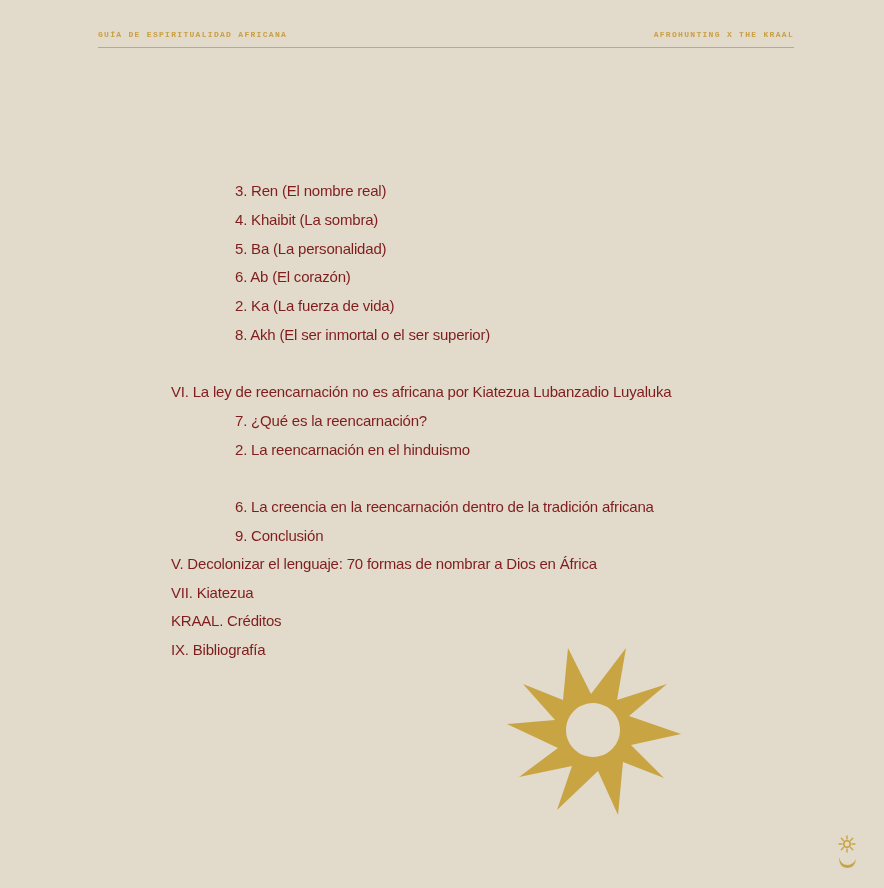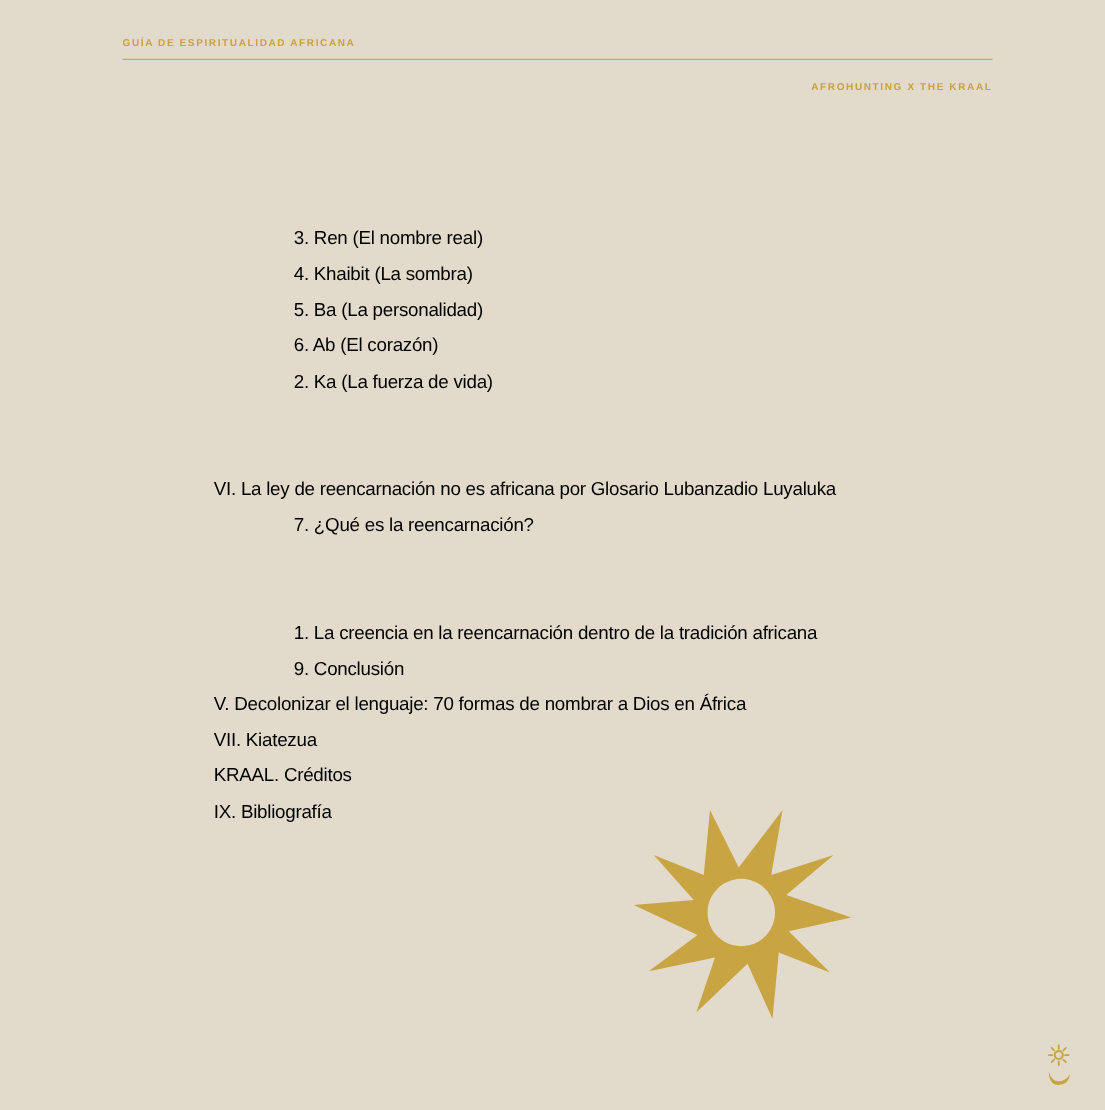--- a/index.html
+++ b/index.html
@@ -15,46 +15,47 @@
       font-family: "Liberation Sans", sans-serif;
       color: #2a2724;
     }
     .header {
       position: absolute;
       left: 98px;
       top: 30px;
       width: 696px;
       height: 17px;
       border-bottom: 1px solid #ccaa55;
+      font-family: Liberation Mono, monospace;
     }
     .header-left, .header-right {
       position: absolute;
       top: 0;
       font-size: 8px;
       font-weight: bold;
       letter-spacing: 1.3px;
       color: #c9a043;
       text-transform: uppercase;
       line-height: 10px;
     }
     .header-left { left: 0; }
-    .header-right { right: 0; margin-top: 35px; }
+    .header-right { right: 0; }
 
     .toc {
       position: absolute;
       left: 0;
       top: 0;
       width: 884px;
       height: 888px;
     }
     .toc-item {
       position: absolute;
       font-size: 15px;
       line-height: 18px;
-      color: #000000;
+      color: #7f1d1d;
       white-space: nowrap;
       letter-spacing: -0.2px;
     }
     .lvl1 { left: 171px; }
     .lvl2 { left: 235px; }
 
     .sun {
       position: absolute;
       left: 503px;
       top: 640px;
@@ -76,23 +77,25 @@
   <div class="header-left">GUÍA DE ESPIRITUALIDAD AFRICANA</div>
   <div class="header-right">AFROHUNTING X THE KRAAL</div>
 </header>
 
 <nav class="toc">
   <div class="toc-item lvl2" style="top:182px">3. Ren (El nombre real)</div>
   <div class="toc-item lvl2" style="top:211px">4. Khaibit (La sombra)</div>
   <div class="toc-item lvl2" style="top:240px">5. Ba (La personalidad)</div>
   <div class="toc-item lvl2" style="top:268px">6. Ab (El corazón)</div>
   <div class="toc-item lvl2" style="top:297px">2. Ka (La fuerza de vida)</div>
-  <div class="toc-item lvl1" style="top:383px">VI. La ley de reencarnación no es africana por Glosario Lubanzadio Luyaluka</div>
+  <div class="toc-item lvl2" style="top:326px">8. Akh (El ser inmortal o el ser superior)</div>
+  <div class="toc-item lvl1" style="top:383px">VI. La ley de reencarnación no es africana por Kiatezua Lubanzadio Luyaluka</div>
   <div class="toc-item lvl2" style="top:412px">7. ¿Qué es la reencarnación?</div>
-  <div class="toc-item lvl2" style="top:498px">1. La creencia en la reencarnación dentro de la tradición africana</div>
+  <div class="toc-item lvl2" style="top:441px">2. La reencarnación en el hinduismo</div>
+  <div class="toc-item lvl2" style="top:498px">6. La creencia en la reencarnación dentro de la tradición africana</div>
   <div class="toc-item lvl2" style="top:527px">9. Conclusión</div>
   <div class="toc-item lvl1" style="top:555px">V. Decolonizar el lenguaje: 70 formas de nombrar a Dios en África</div>
   <div class="toc-item lvl1" style="top:584px">VII. Kiatezua</div>
   <div class="toc-item lvl1" style="top:612px">KRAAL. Créditos</div>
   <div class="toc-item lvl1" style="top:641px">IX. Bibliografía</div>
 </nav>
 
 <svg class="sun" viewBox="503 640 182 180" xmlns="http://www.w3.org/2000/svg">
 
   <path fill="#c9a443" fill-rule="evenodd" d="

